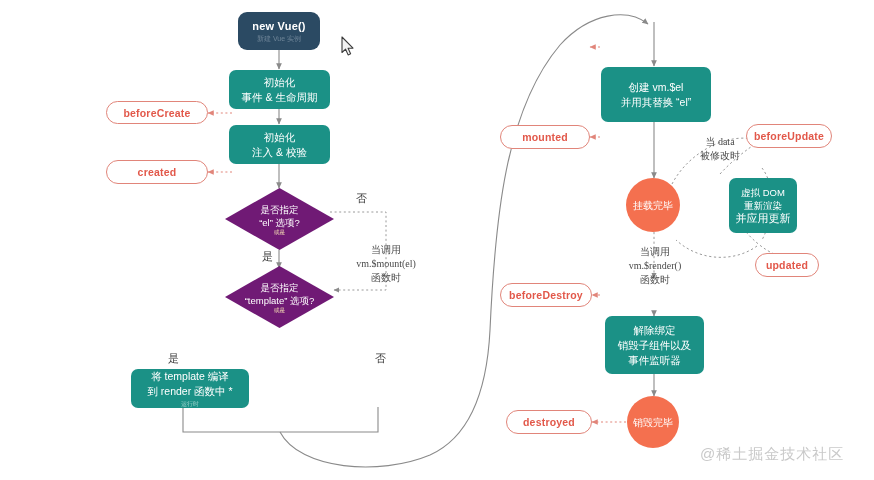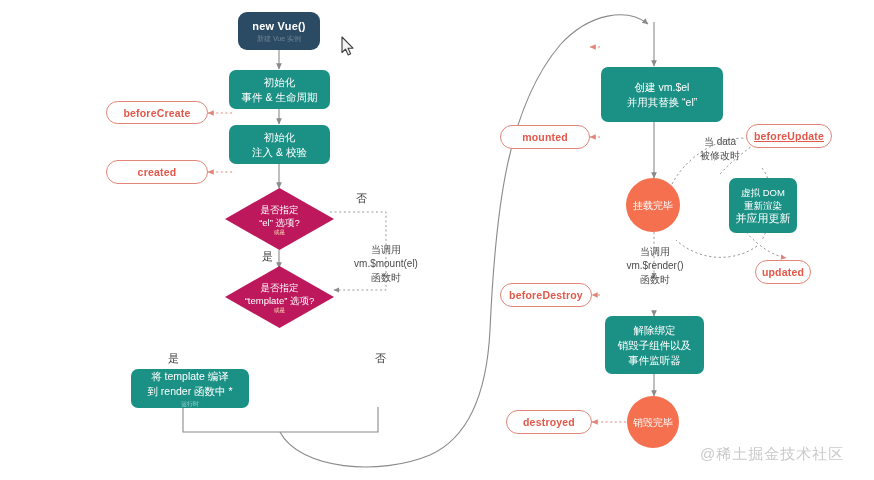--- a/index.html
+++ b/index.html
@@ -17,36 +17,36 @@
   .start{background:#2b4a63;border-radius:9px;color:#fff;}
   .start .t1{font-size:11px;font-weight:bold;letter-spacing:.2px;line-height:1.1;}
   .start .t2{font-size:7px;color:#6f8598;margin-top:2px;line-height:1;}
 
   
   .teal{background:#1b9186;border-radius:7px;color:#fff;}
   .teal .l{font-size:10.5px;line-height:15px;white-space:nowrap;}
   .teal .sub{font-size:6px;color:#9fd4cd;line-height:8px;margin-top:1px;}
 
   
-  .diamond{background:#be185d;color:#fff;
+  .diamond{background:#701a75;color:#fff;
            clip-path:polygon(50% 0,100% 50%,50% 100%,0 50%);}
   .diamond .l{font-size:9.5px;line-height:13px;white-space:nowrap;}
   .diamond .sub{font-size:5.5px;color:#fde7b8;line-height:7px;}
 
   
   .hook{background:#fff;border:1.2px solid #e1857a;border-radius:13px;
         color:#e2584a;font-size:10.5px;font-weight:bold;letter-spacing:.2px;}
 
   
   .circle{background:#f4704f;border-radius:50%;color:#fff;}
   .circle .l{font-size:10px;line-height:13px;white-space:nowrap;}
 
   
   .note{position:absolute;color:#4a4a4a;font-size:10px;line-height:14px;
-        text-align:center;white-space:nowrap;}
+        text-align:center;white-space:nowrap;font-family:Liberation Serif, serif;}
   .branch{position:absolute;color:#3d3d3d;font-size:11px;line-height:13px;}
 
   .watermark{position:absolute;color:#c9c9c9;font-size:15px;letter-spacing:1px;
              white-space:nowrap;}
 
   #cursor{position:absolute;width:15px;height:21px;pointer-events:none;}
 </style>
 </head>
 <body>
 
@@ -145,49 +145,49 @@
   </div>
 
   <div class="node teal" style="left:131px;top:369px;width:118px;height:39px;">
     <div class="l">将 template 编译</div>
     <div class="l">到 render 函数中 *</div>
     <div class="sub">运行时</div>
   </div>
 
 
 
-  <div class="node teal" style="left:601px;top:67px;width:122px;height:55px;">
+  <div class="node teal" style="left:601px;top:67px;width:110px;height:55px;">
     <div class="l">创建 vm.$el</div>
     <div class="l">并用其替换 “el”</div>
   </div>
 
   <div class="node hook" style="left:500px;top:125px;width:90px;height:24px;">
     <span>mounted</span>
   </div>
 
   <div class="node circle" style="left:626px;top:178px;width:54px;height:54px;">
     <div class="l">挂载完毕</div>
   </div>
 
   <div class="note" style="left:685px;top:135px;width:70px;">
     <div>当 data</div>
     <div>被修改时</div>
   </div>
 
-  <div class="node hook" style="left:746px;top:124px;width:86px;height:24px;text-decoration:underline;">
+  <div class="node hook" style="left:746px;top:124px;width:86px;height:24px;">
     <span>beforeUpdate</span>
   </div>
 
   <div class="node teal" style="left:729px;top:178px;width:68px;height:55px;">
     <div class="l" style="font-size:9.5px;line-height:13px;">虚拟 DOM</div>
     <div class="l" style="font-size:9.5px;line-height:13px;">重新渲染</div>
     <div class="l" style="font-size:11px;line-height:13px;">并应用更新</div>
   </div>
 
-  <div class="node hook" style="left:755px;top:260px;width:56px;height:24px;">
+  <div class="node hook" style="left:755px;top:253px;width:64px;height:24px;">
     <span>updated</span>
   </div>
 
   <div class="note" style="left:610px;top:245px;width:90px;">
     <div>当调用</div>
     <div>vm.$render()</div>
     <div>函数时</div>
   </div>
 
   <div class="node hook" style="left:500px;top:283px;width:92px;height:24px;">

